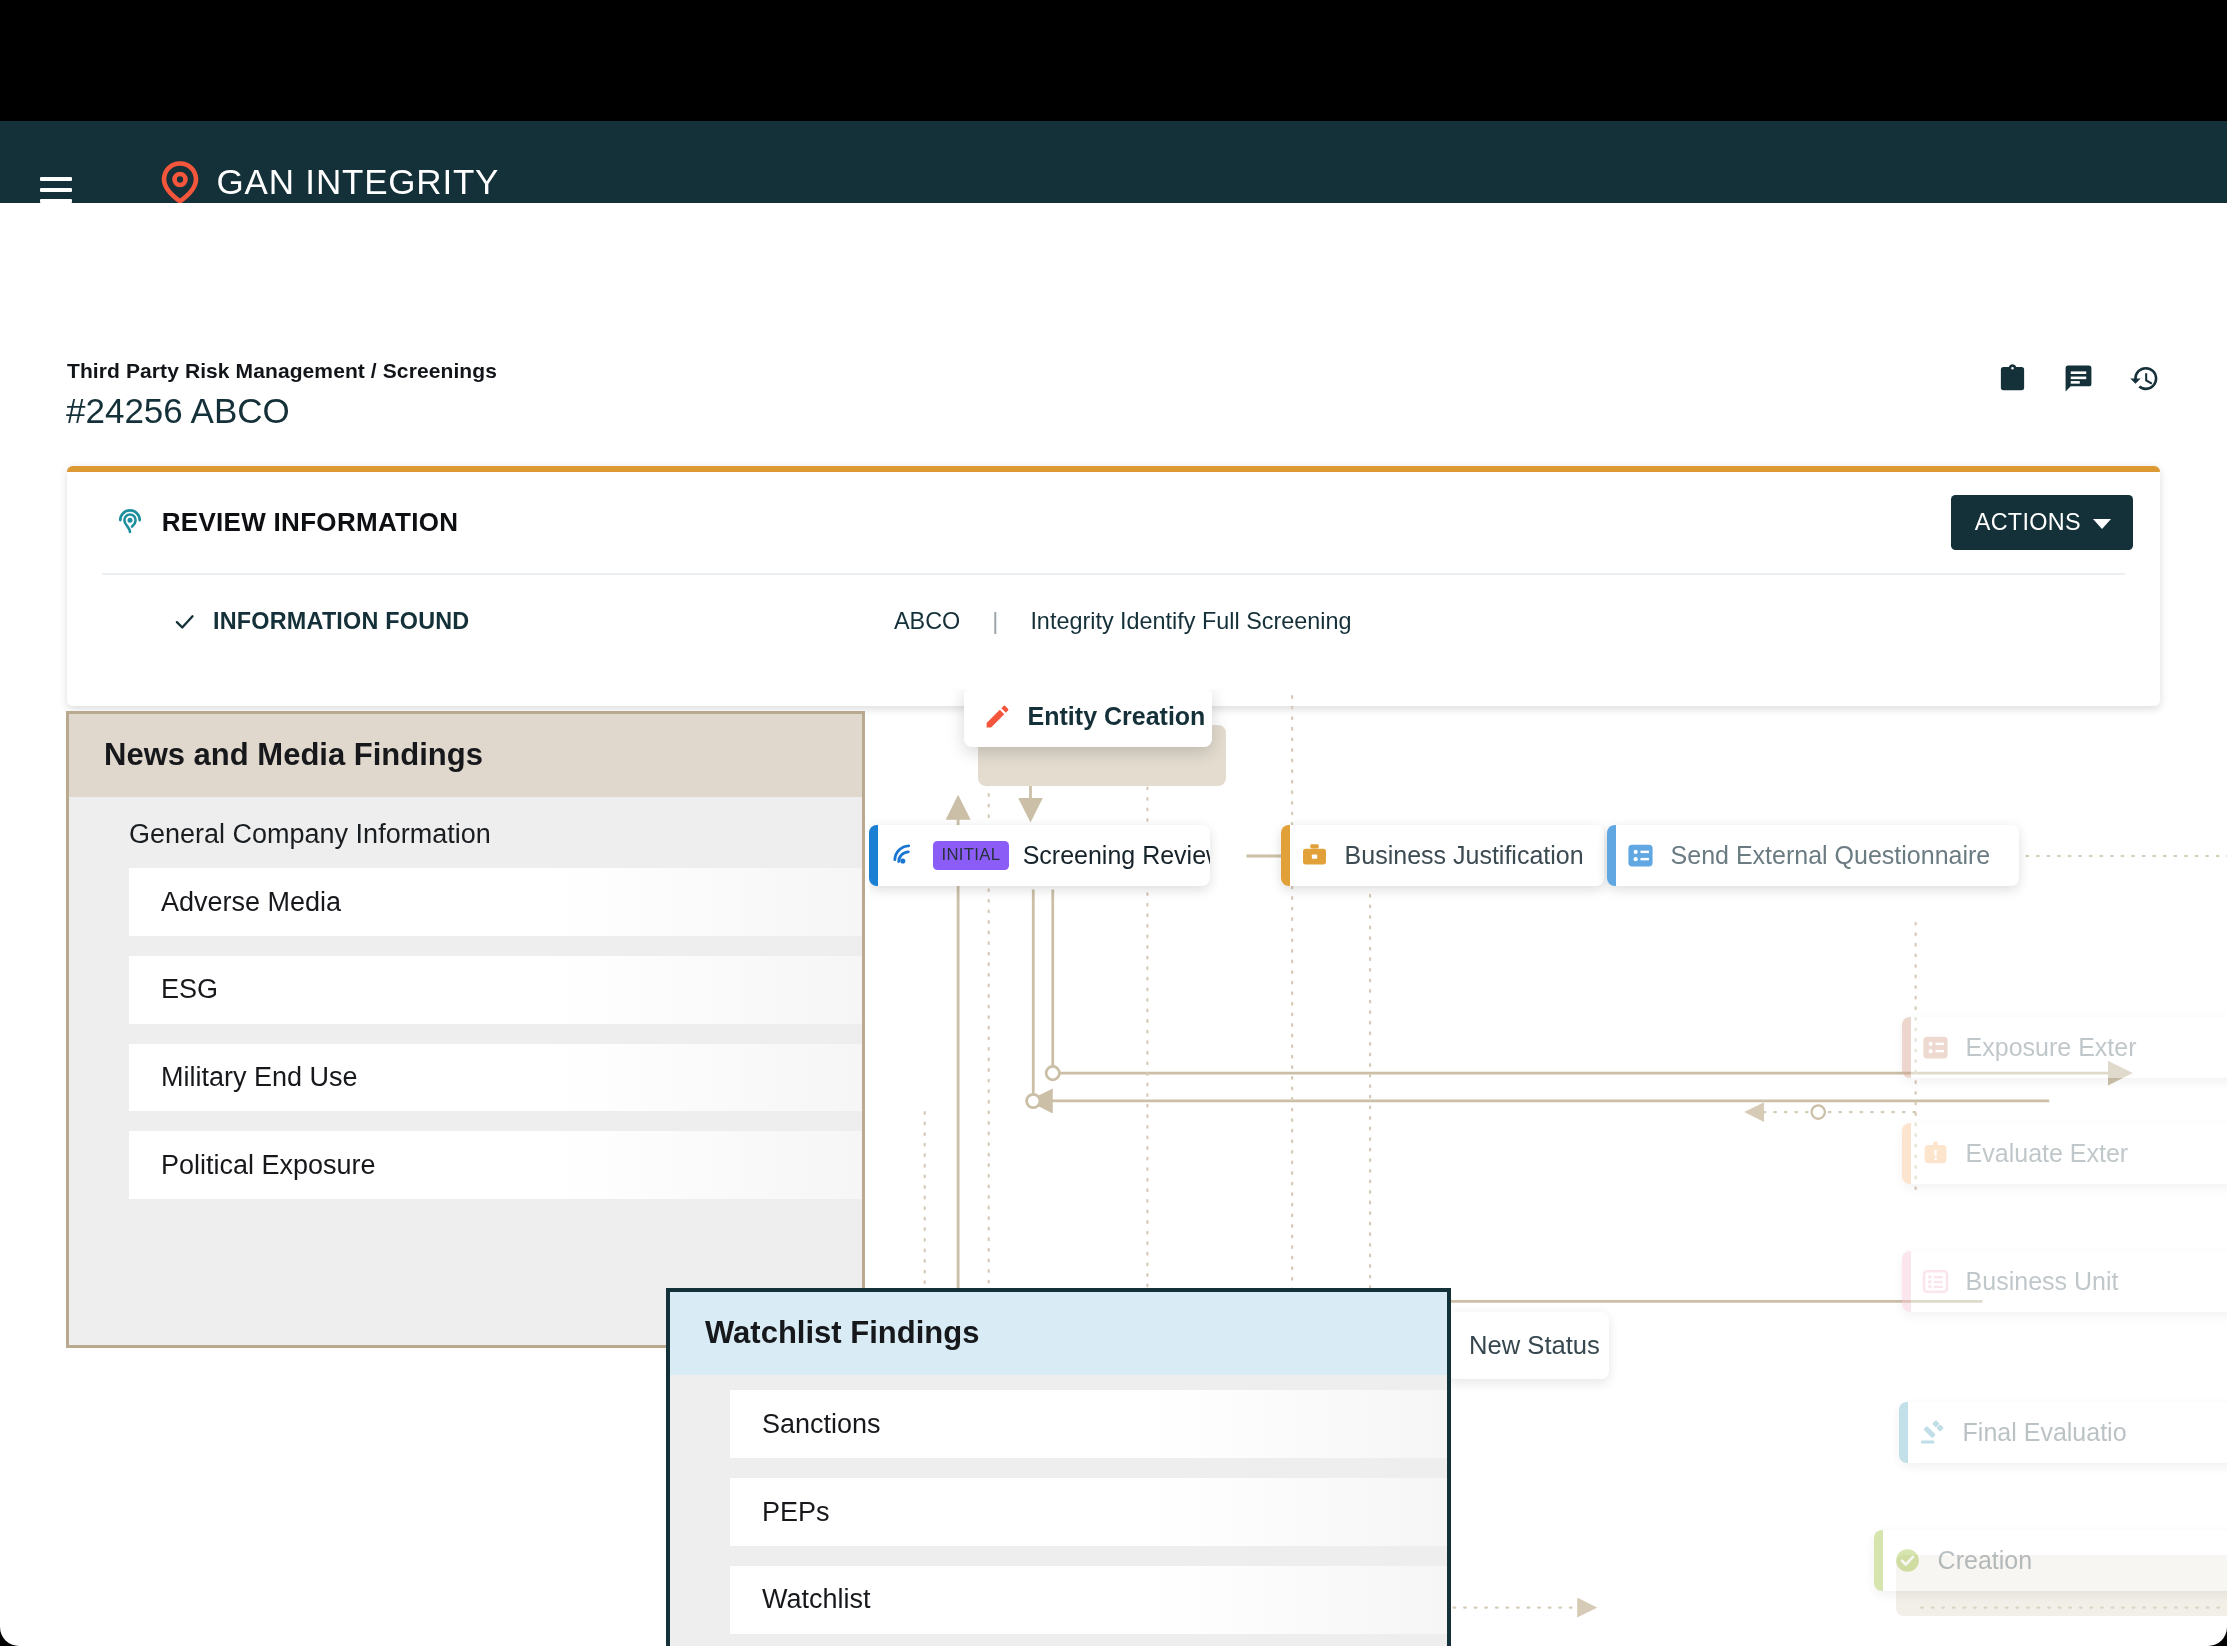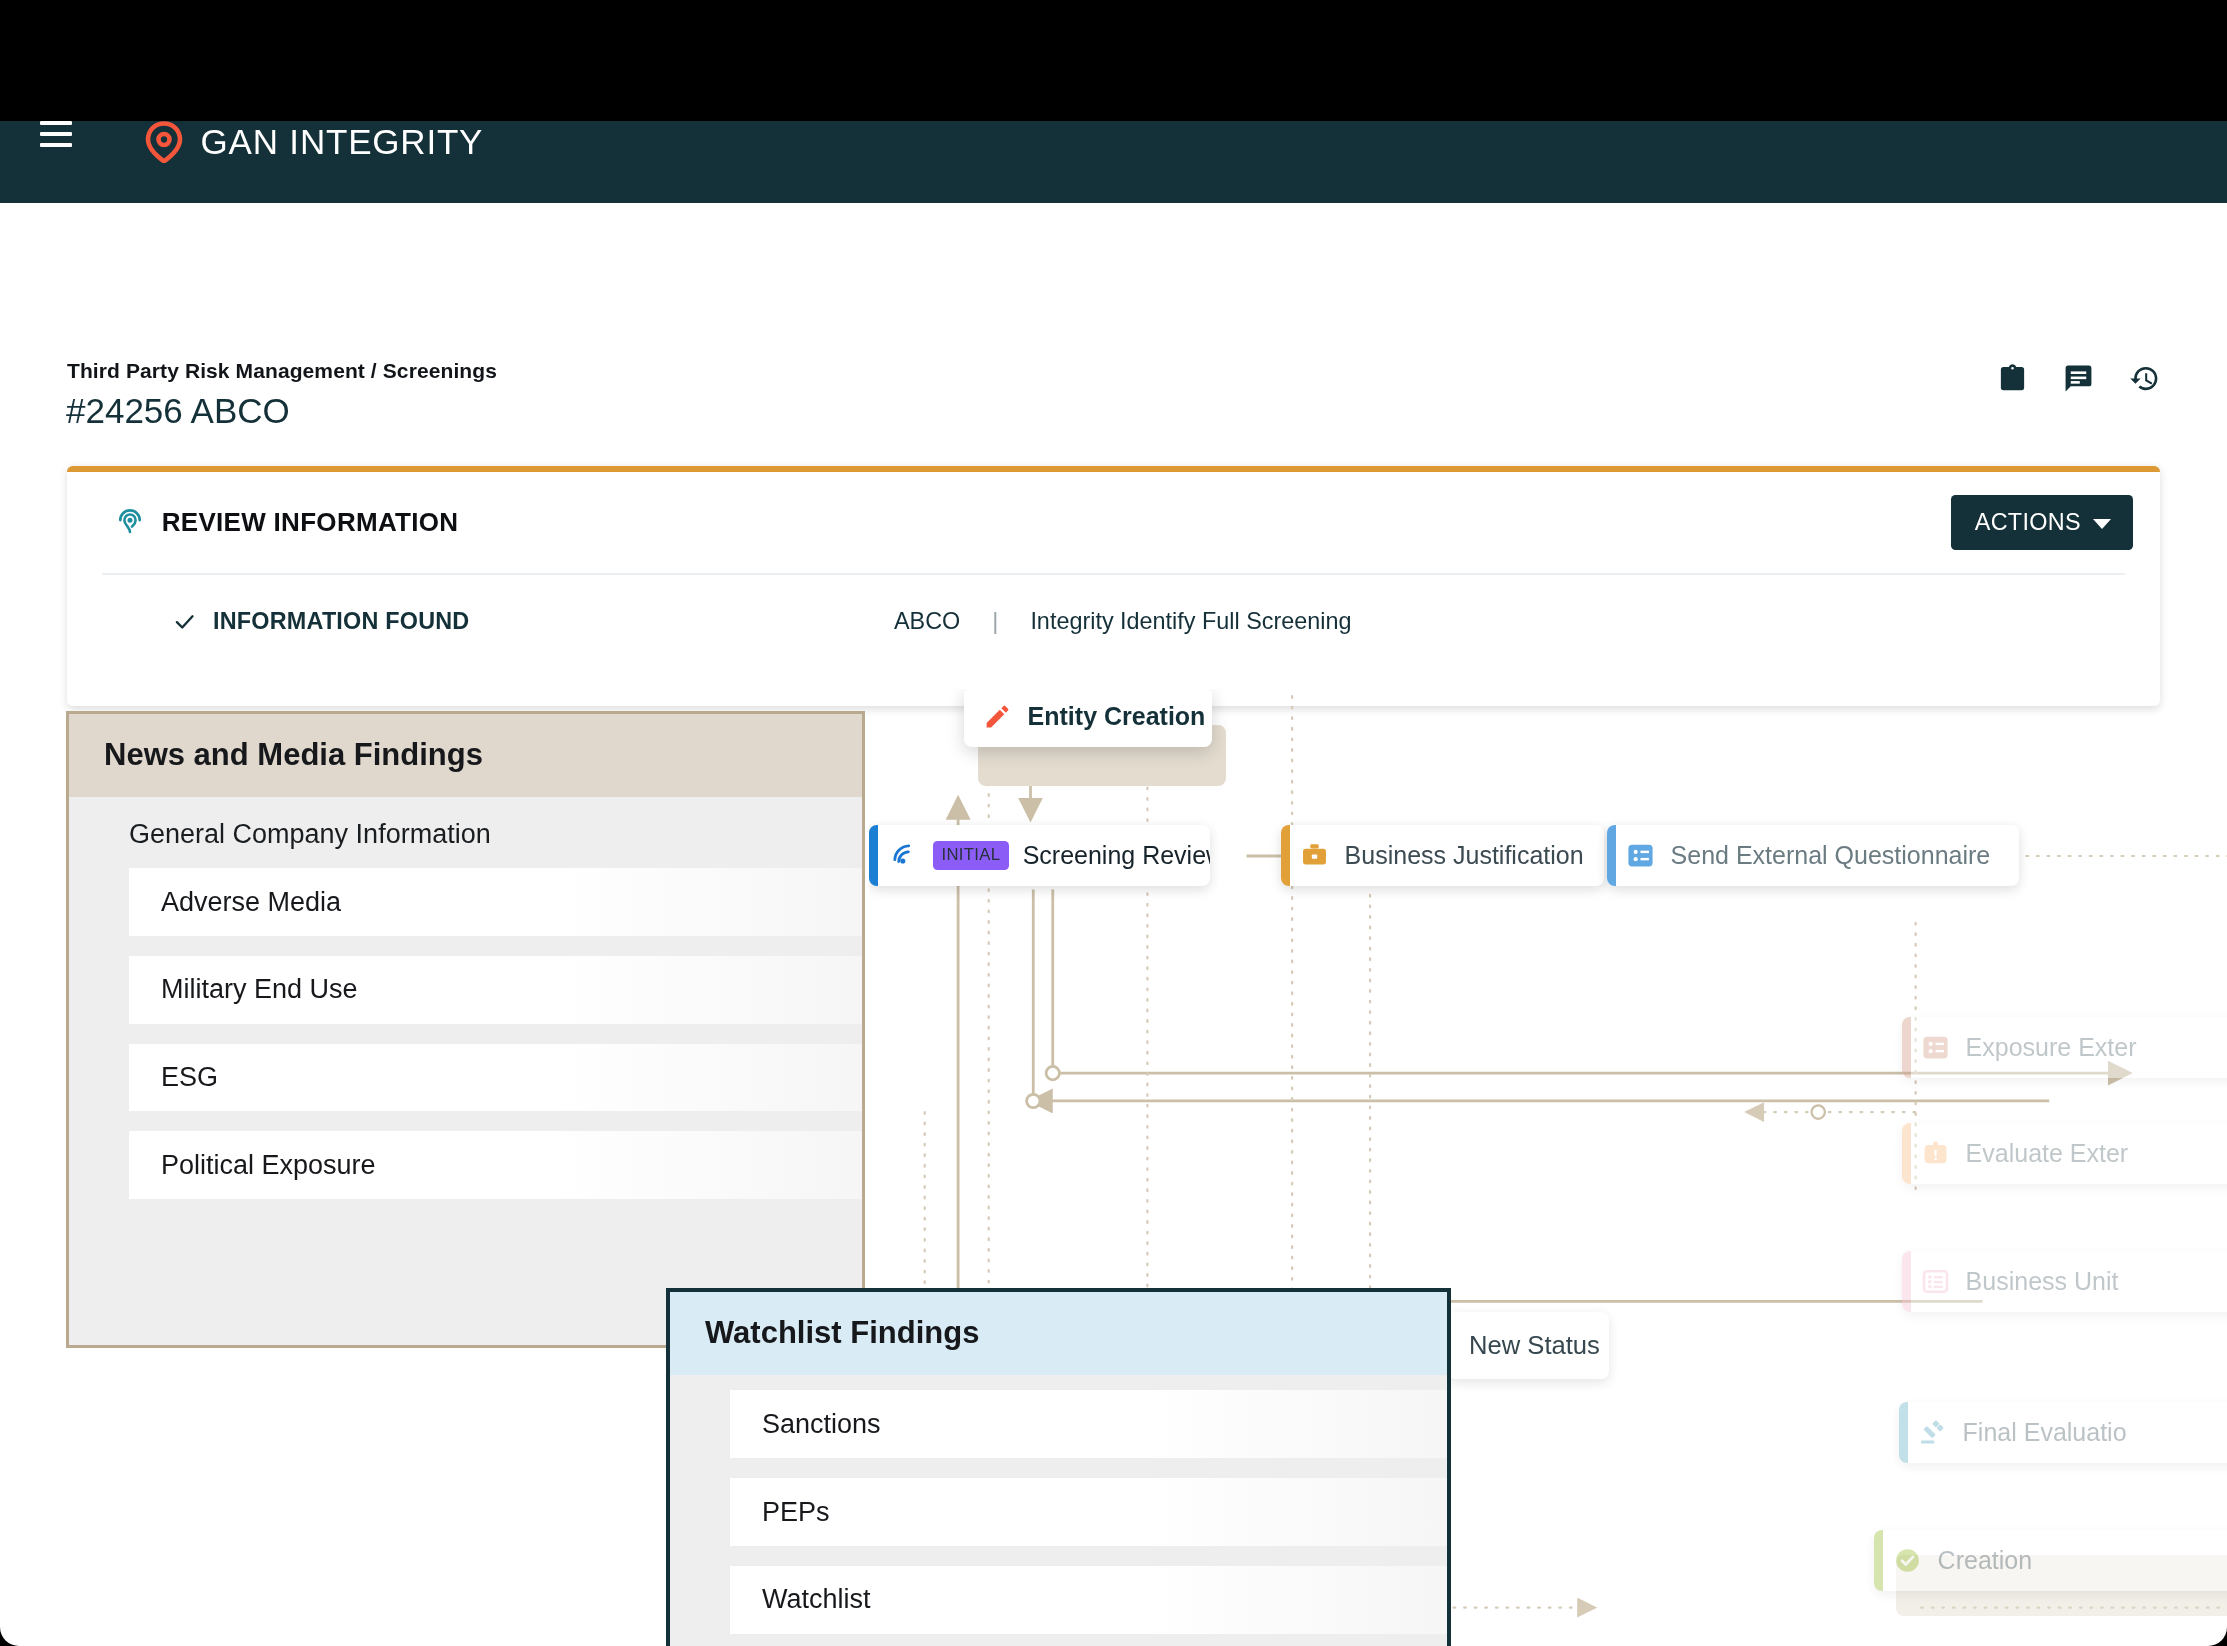--- a/index.html
+++ b/index.html
@@ -20,21 +20,21 @@
   }
   
   #topstrip {
     position: absolute; left:0; top:0; width: 2227px; height: 121px;
     background: #000000;
   }
   
   .navbar {
     position: absolute; left: 0; top: 0; width: 2227px; height: 82px;
     background: #143038;
-    display: flex; align-items: flex-start;
+    display: flex; align-items: flex-end; gap: 16px;
   }
   .hamburger {
     margin-left: 40px; width: 32px; height: 25.6px;
     display: flex; flex-direction: column; justify-content: space-between;
     cursor: pointer;
   }
   .hamburger span { display:block; height: 3.9px; background: #ffffff; border-radius: 1.1px; }
   .brand { display: flex; align-items: center; margin-left: 71px; }
   .brand-mark { width: 42px; height: 42px; }
   .brand-text {
@@ -430,22 +430,22 @@
 
   <div id="newstatus-card">
     <span>New Status</span>
   </div>
 
   <div class="findings" id="news-panel">
     <div class="fhead">News and Media Findings</div>
     <div class="fbody">
       <div class="f-sub">General Company Information</div>
       <div class="f-row">Adverse Media</div>
+      <div class="f-row">ESG</div>
       <div class="f-row">Military End Use</div>
-      <div class="f-row">ESG</div>
       <div class="f-row">Political Exposure</div>
     </div>
   </div>
 
   <div class="findings" id="watchlist-panel">
     <div class="fhead">Watchlist Findings</div>
     <div class="fbody">
       <div class="f-row">Sanctions</div>
       <div class="f-row">PEPs</div>
       <div class="f-row">Watchlist</div>

